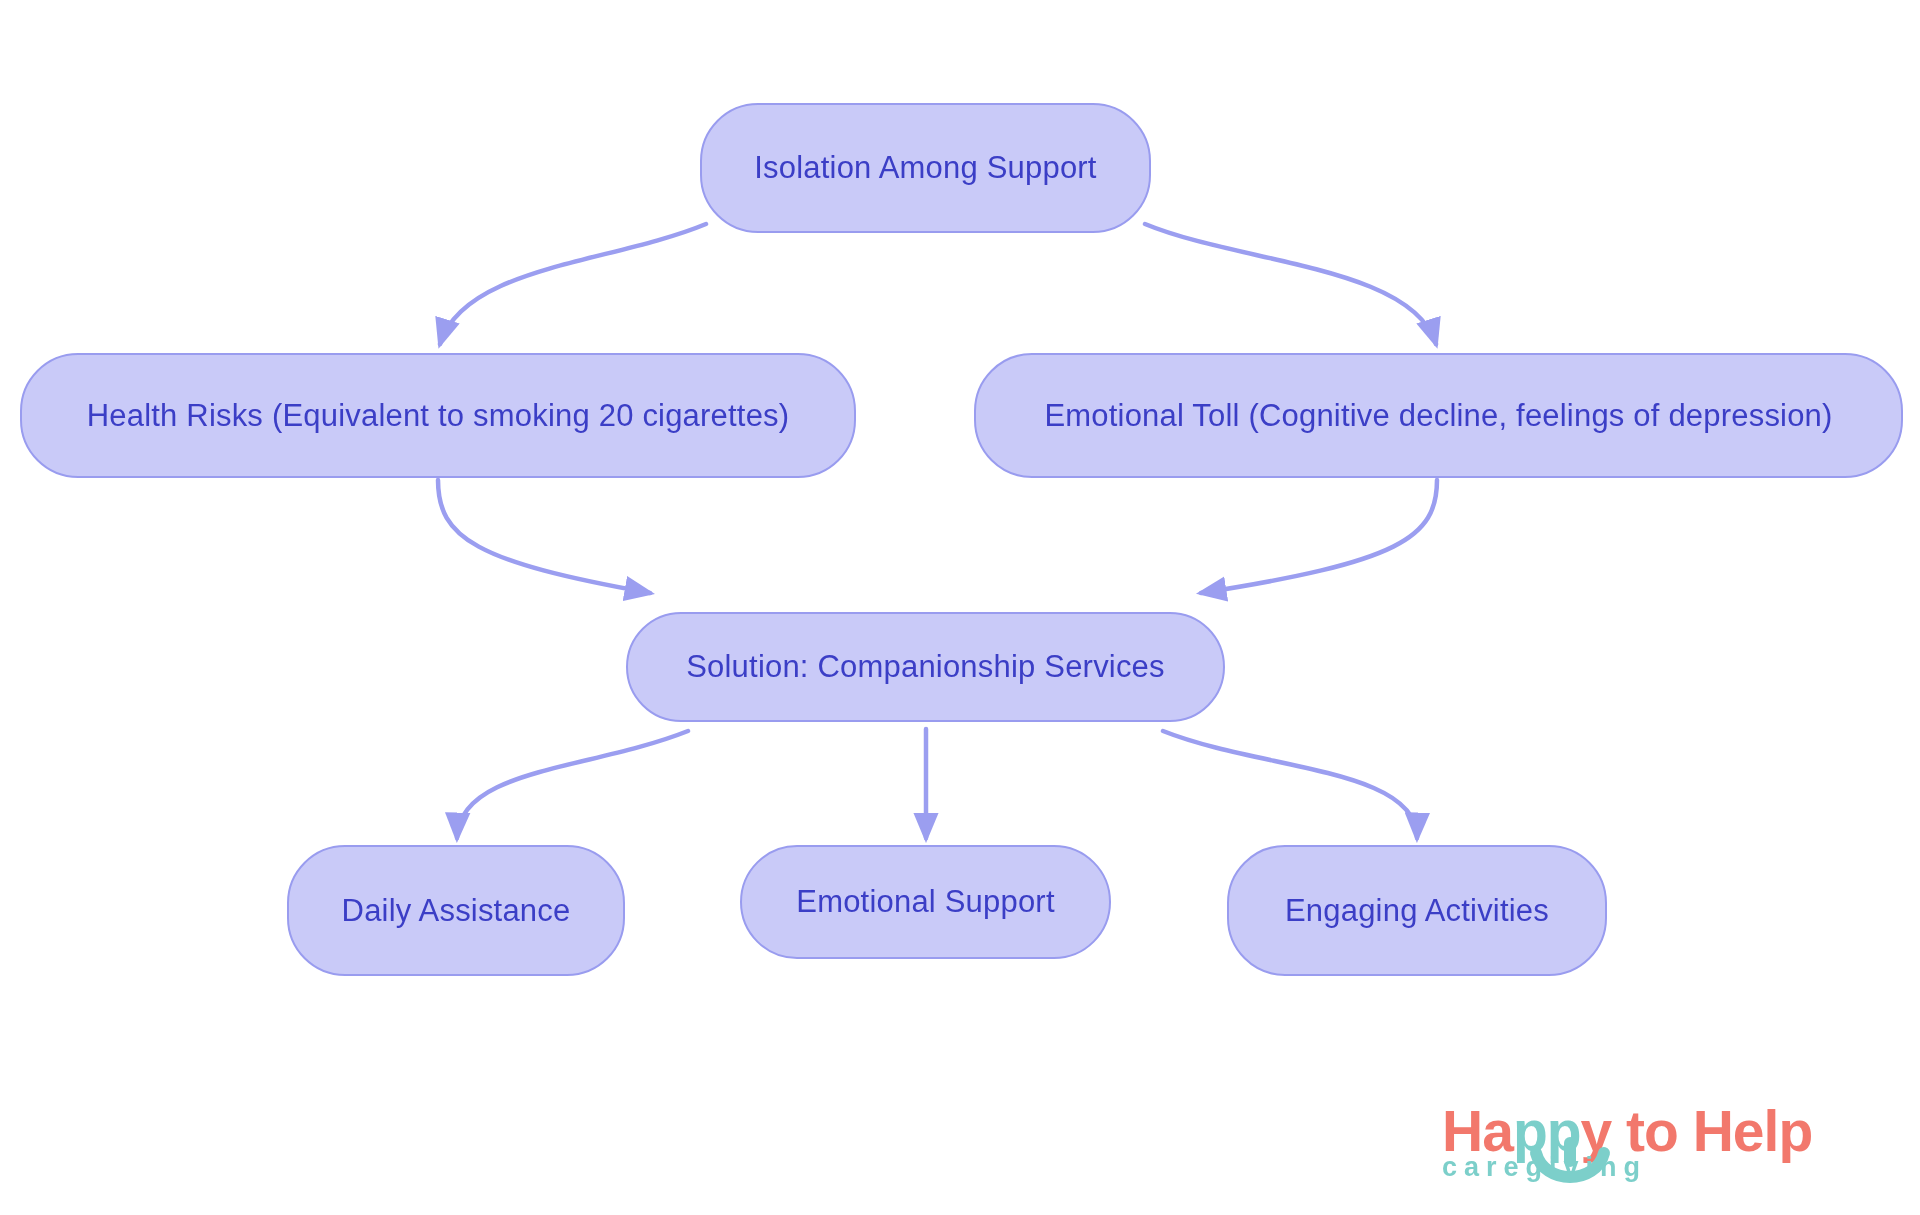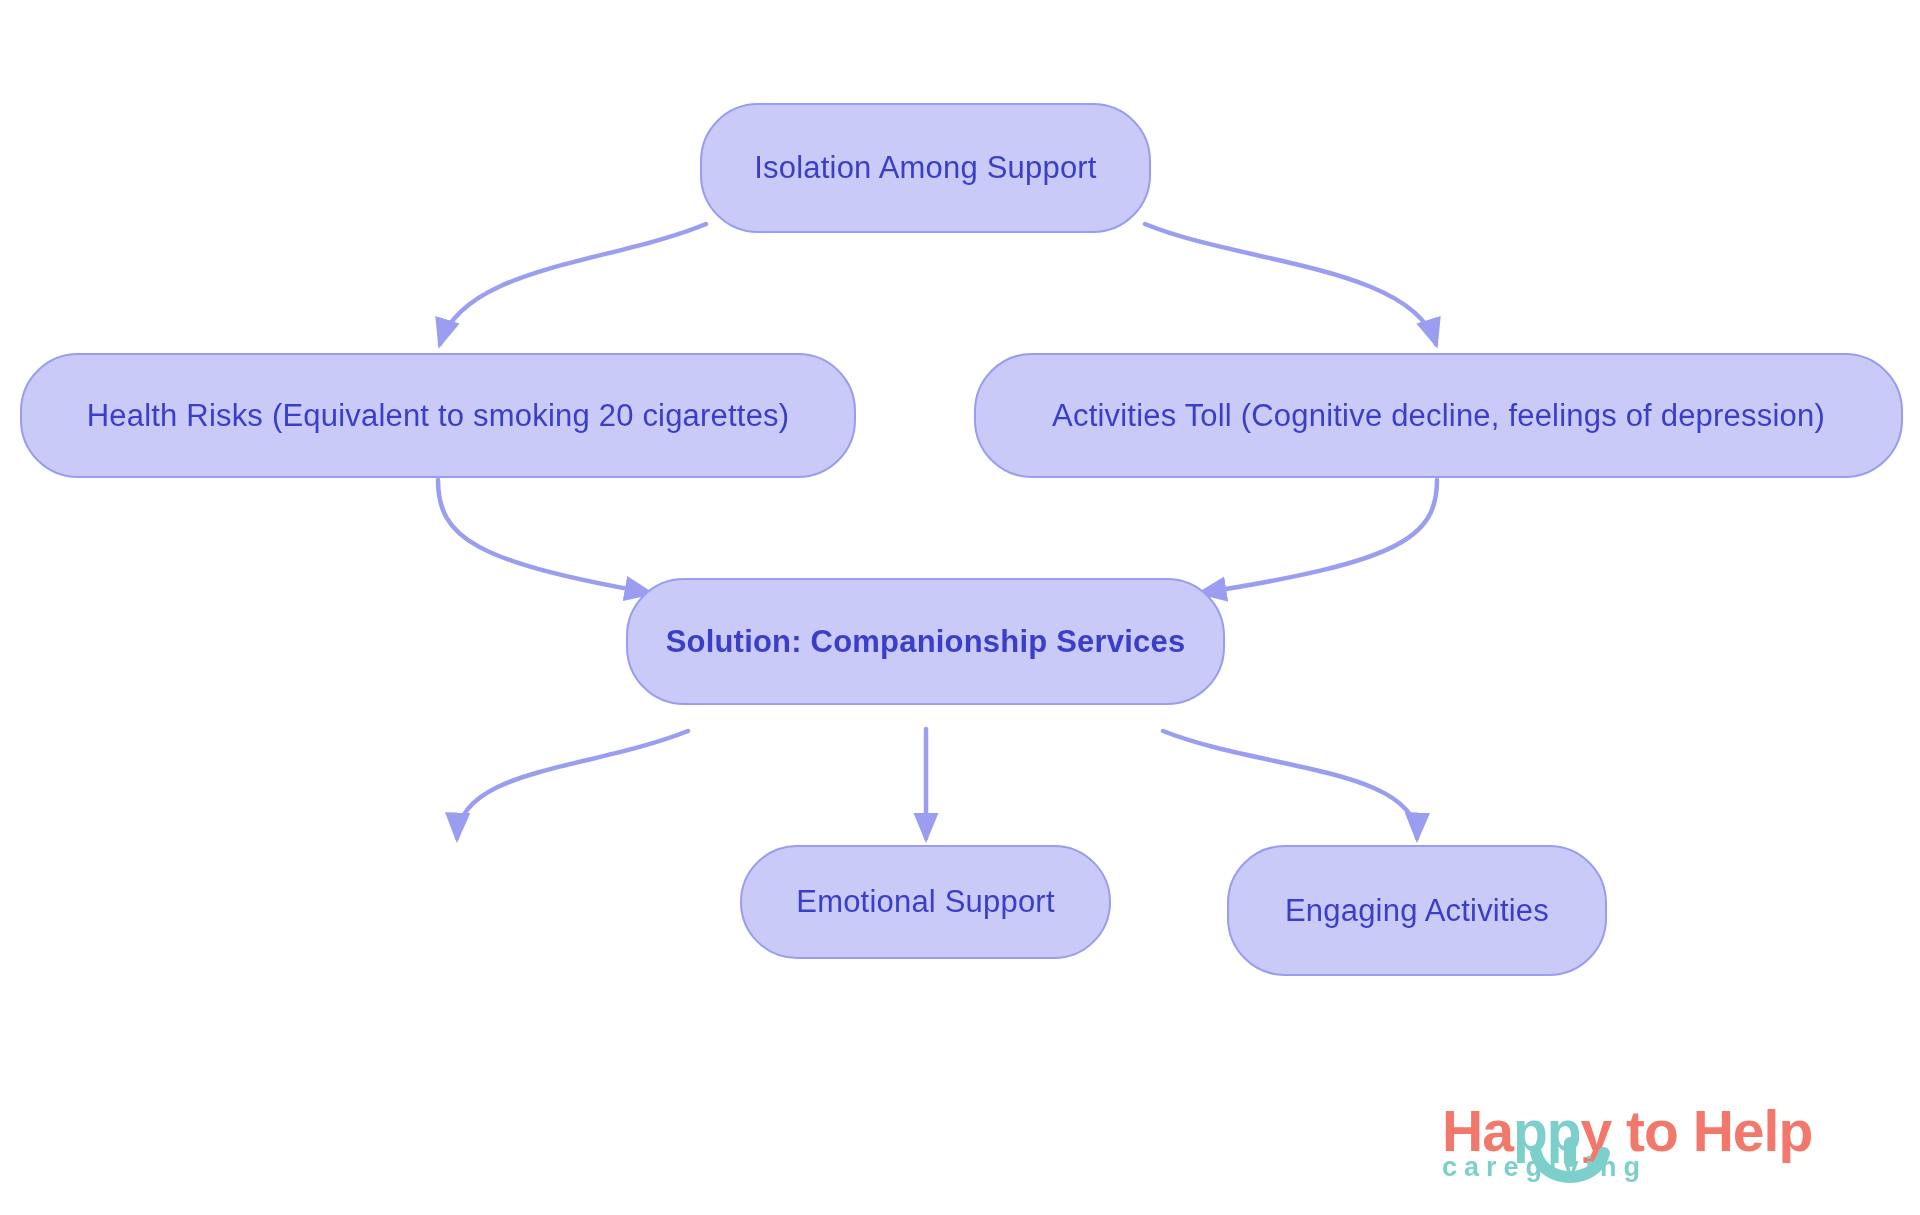--- a/index.html
+++ b/index.html
@@ -101,27 +101,30 @@
 
   <div class="node" style="left:700px; top:103px; width:451px; height:130px;">
     <span>Isolation Among Support</span>
   </div>
 
   <div class="node" style="left:20px; top:353px; width:836px; height:125px;">
     <span>Health Risks (Equivalent to smoking 20 cigarettes)</span>
   </div>
 
   <div class="node" style="left:974px; top:353px; width:929px; height:125px;">
-    <span>Activities Toll (Cognitive decline, feelings of depression)</span>
+    <span>Emotional Toll (Cognitive decline, feelings of depression)</span>
   </div>
 
-  <div class="node" style="left:626px; top:578px; width:599px; height:127px;font-weight:bold;">
+  <div class="node" style="left:626px; top:612px; width:599px; height:110px;">
     <span>Solution: Companionship Services</span>
   </div>
 
+  <div class="node" style="left:287px; top:845px; width:338px; height:131px;">
+    <span>Daily Assistance</span>
+  </div>
 
   <div class="node" style="left:740px; top:845px; width:371px; height:114px;">
     <span>Emotional Support</span>
   </div>
 
   <div class="node" style="left:1227px; top:845px; width:380px; height:131px;text-align:center;">
     <span>Engaging Activities</span>
   </div>
 
   <div class="logo">

